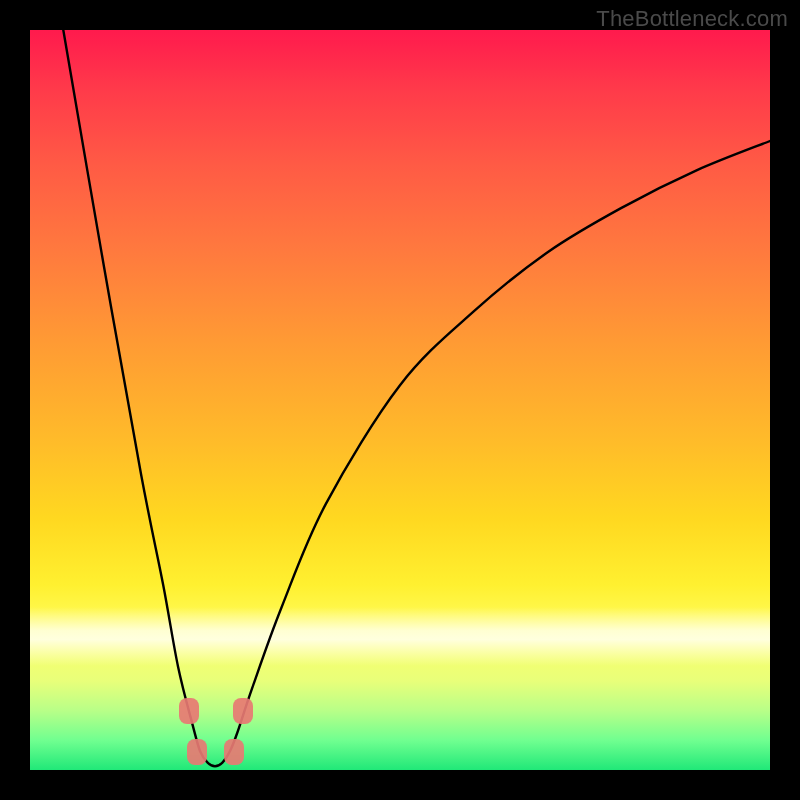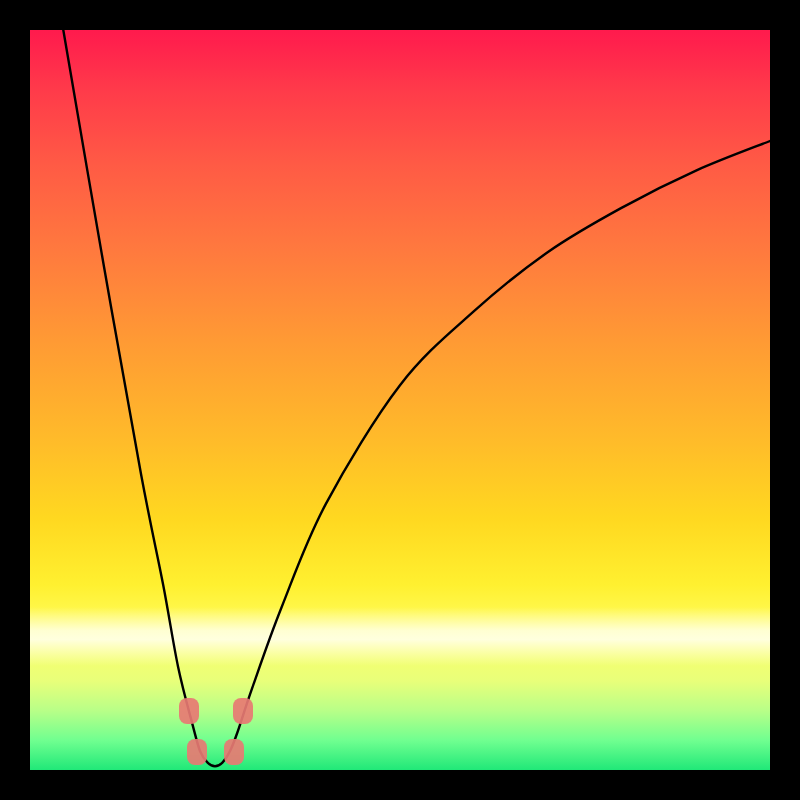--- a/index.html
+++ b/index.html
@@ -83,20 +83,21 @@
     opacity: 0.92;
     transform: translate(-50%, -50%);
     pointer-events: none;
   }
 </style>
 </head>
 <body>
 
 <div class="frame">
 
+  <div class="watermark">TheBottleneck.com</div>
 
   <div class="plot-area">
     <div class="pale-band"></div>
 
     <svg class="curve-layer" viewBox="0 0 740 740" preserveAspectRatio="none">
       <path id="bottleneck-curve" fill="none" stroke="#000000" stroke-width="2.4" stroke-linecap="round" stroke-linejoin="round" d="M 33.30 0.00 C 40.08 39.47 61.05 162.80 74.00 236.80 C 86.95 310.80 101.13 390.97 111.00 444.00 C 120.87 497.03 127.03 522.93 133.20 555.00 C 139.37 587.07 143.07 612.97 148.00 636.40 C 152.93 659.83 159.10 681.42 162.80 695.60 C 166.50 709.78 167.73 715.33 170.20 721.50 C 172.67 727.67 175.13 730.13 177.60 732.60 C 180.07 735.07 182.53 736.30 185.00 736.30 C 187.47 736.30 189.93 735.07 192.40 732.60 C 194.87 730.13 197.33 726.43 199.80 721.50 C 202.27 716.57 203.50 713.48 207.20 703.00 C 210.90 692.52 214.60 679.57 222.00 658.60 C 229.40 637.63 239.27 608.03 251.60 577.20 C 263.93 546.37 276.27 510.60 296.00 473.60 C 315.73 436.60 345.33 387.27 370.00 355.20 C 394.67 323.13 419.33 303.40 444.00 281.20 C 468.67 259.00 493.33 239.27 518.00 222.00 C 542.67 204.73 567.33 191.17 592.00 177.60 C 616.67 164.03 641.33 151.70 666.00 140.60 C 690.67 129.50 727.67 115.93 740.00 111.00"></path>
     </svg>
 
   <div class="marker" style="left: 21.5%; top: 92%;"></div>
       <div class="marker" style="left: 28.8%; top: 92%;"></div>

